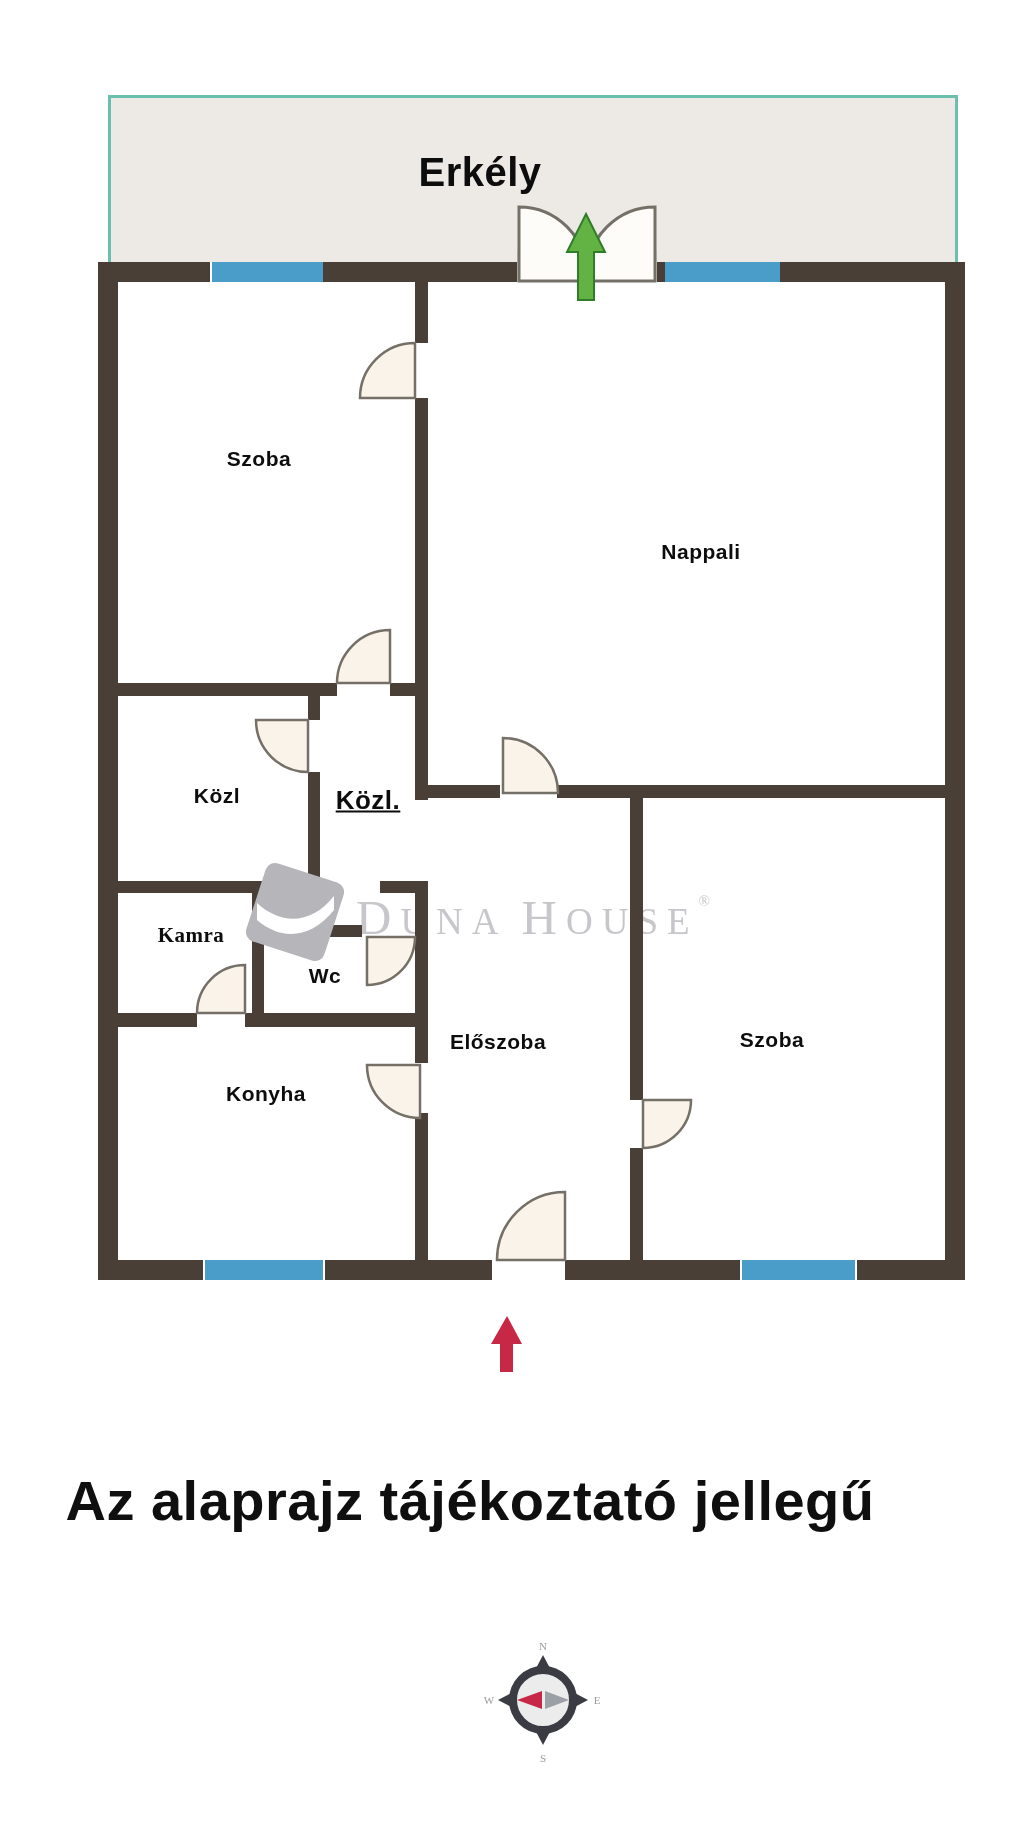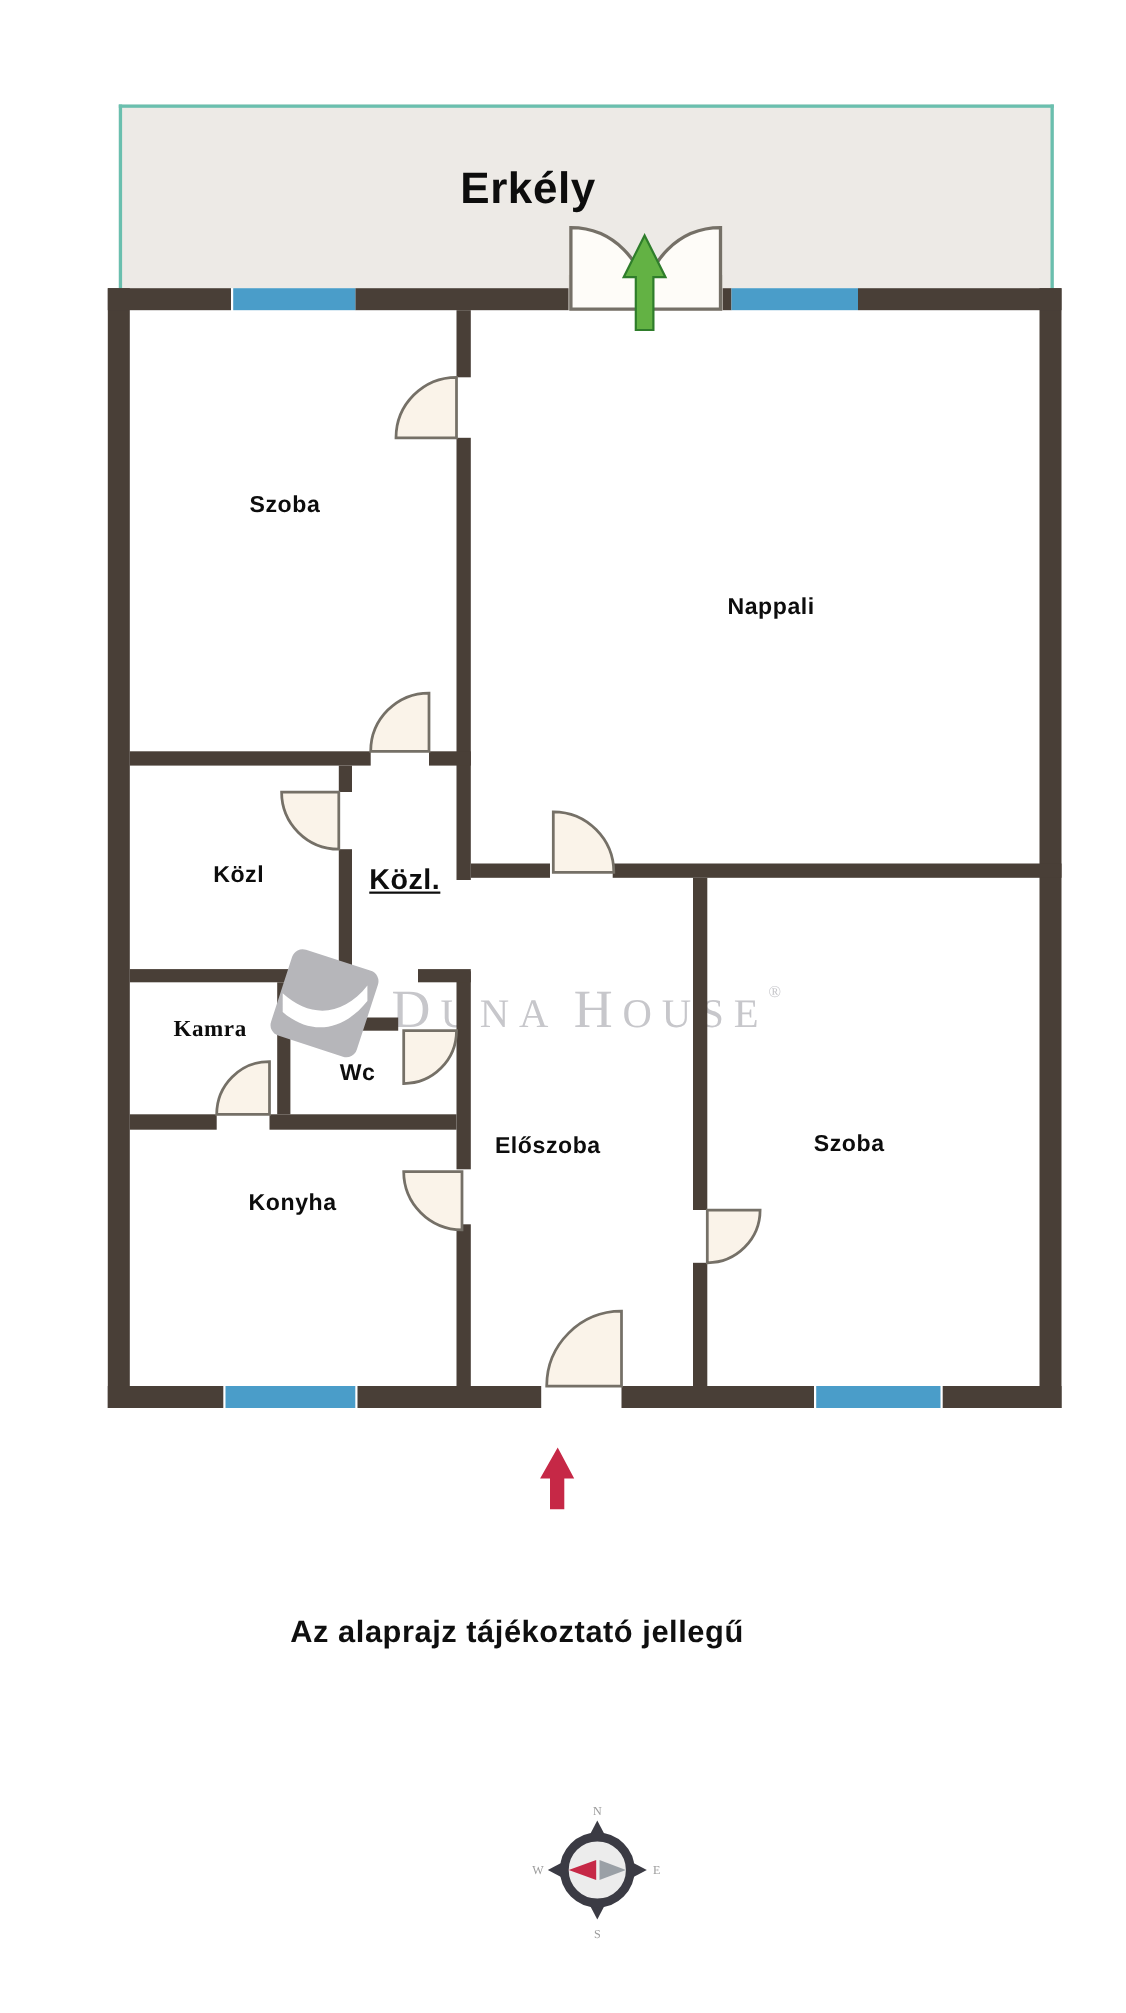--- a/index.html
+++ b/index.html
@@ -9,21 +9,21 @@
               font-size:21px;white-space:nowrap;z-index:30;letter-spacing:0.5px;}
   .small-label{font-size:26px;}
   #watermark{position:absolute;left:356px;top:893px;z-index:5;color:#c7c7cb;
              font-family:"Liberation Serif", serif;white-space:nowrap;letter-spacing:9px;
              line-height:1;}
   #watermark .big{font-size:49px;}
   #watermark .small{font-size:37px;}
   #watermark .wordgap{display:inline-block;width:14px;}
   #watermark sup{font-size:15px;letter-spacing:0;vertical-align:28px;}
   #caption{position:absolute;left:0;top:1468px;width:940px;text-align:center;
-           font-weight:bold;font-size:28px;color:#0f0f0f;z-index:30;letter-spacing:0.5px;}
+           font-weight:bold;font-size:56px;color:#0f0f0f;z-index:30;letter-spacing:0.5px;}
   svg{position:absolute;left:0;top:0;z-index:10;}
 </style>
 </head>
 <body>
 
 <div id="stage">
 
   <div id="watermark">
     <span class="big">D</span><span class="small">UNA</span><span class="wordgap"></span><span class="big">H</span><span class="small">OUSE</span><sup>®</sup>
   </div>

